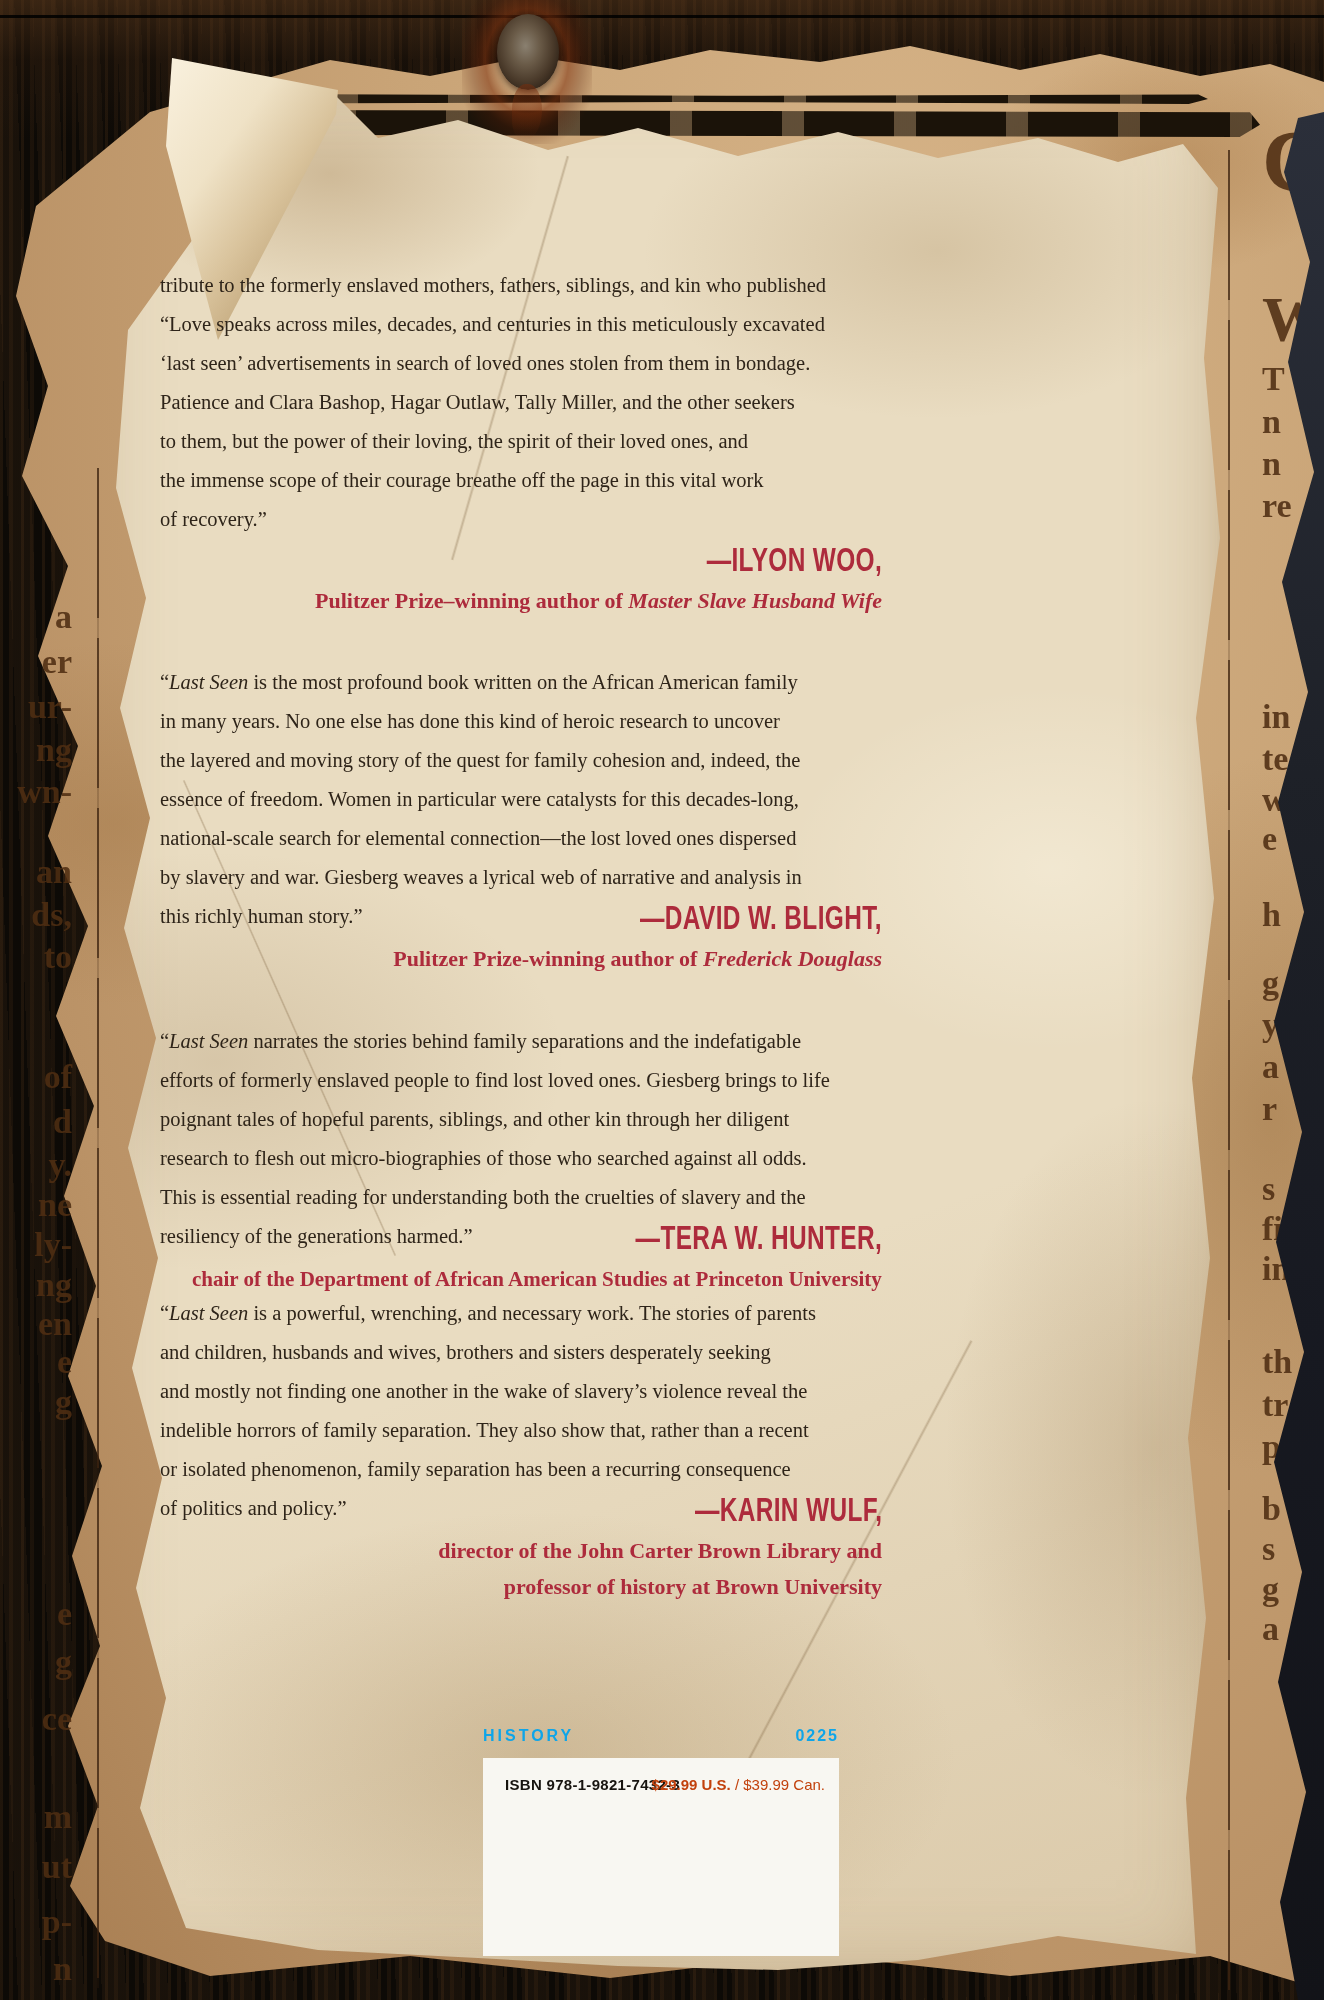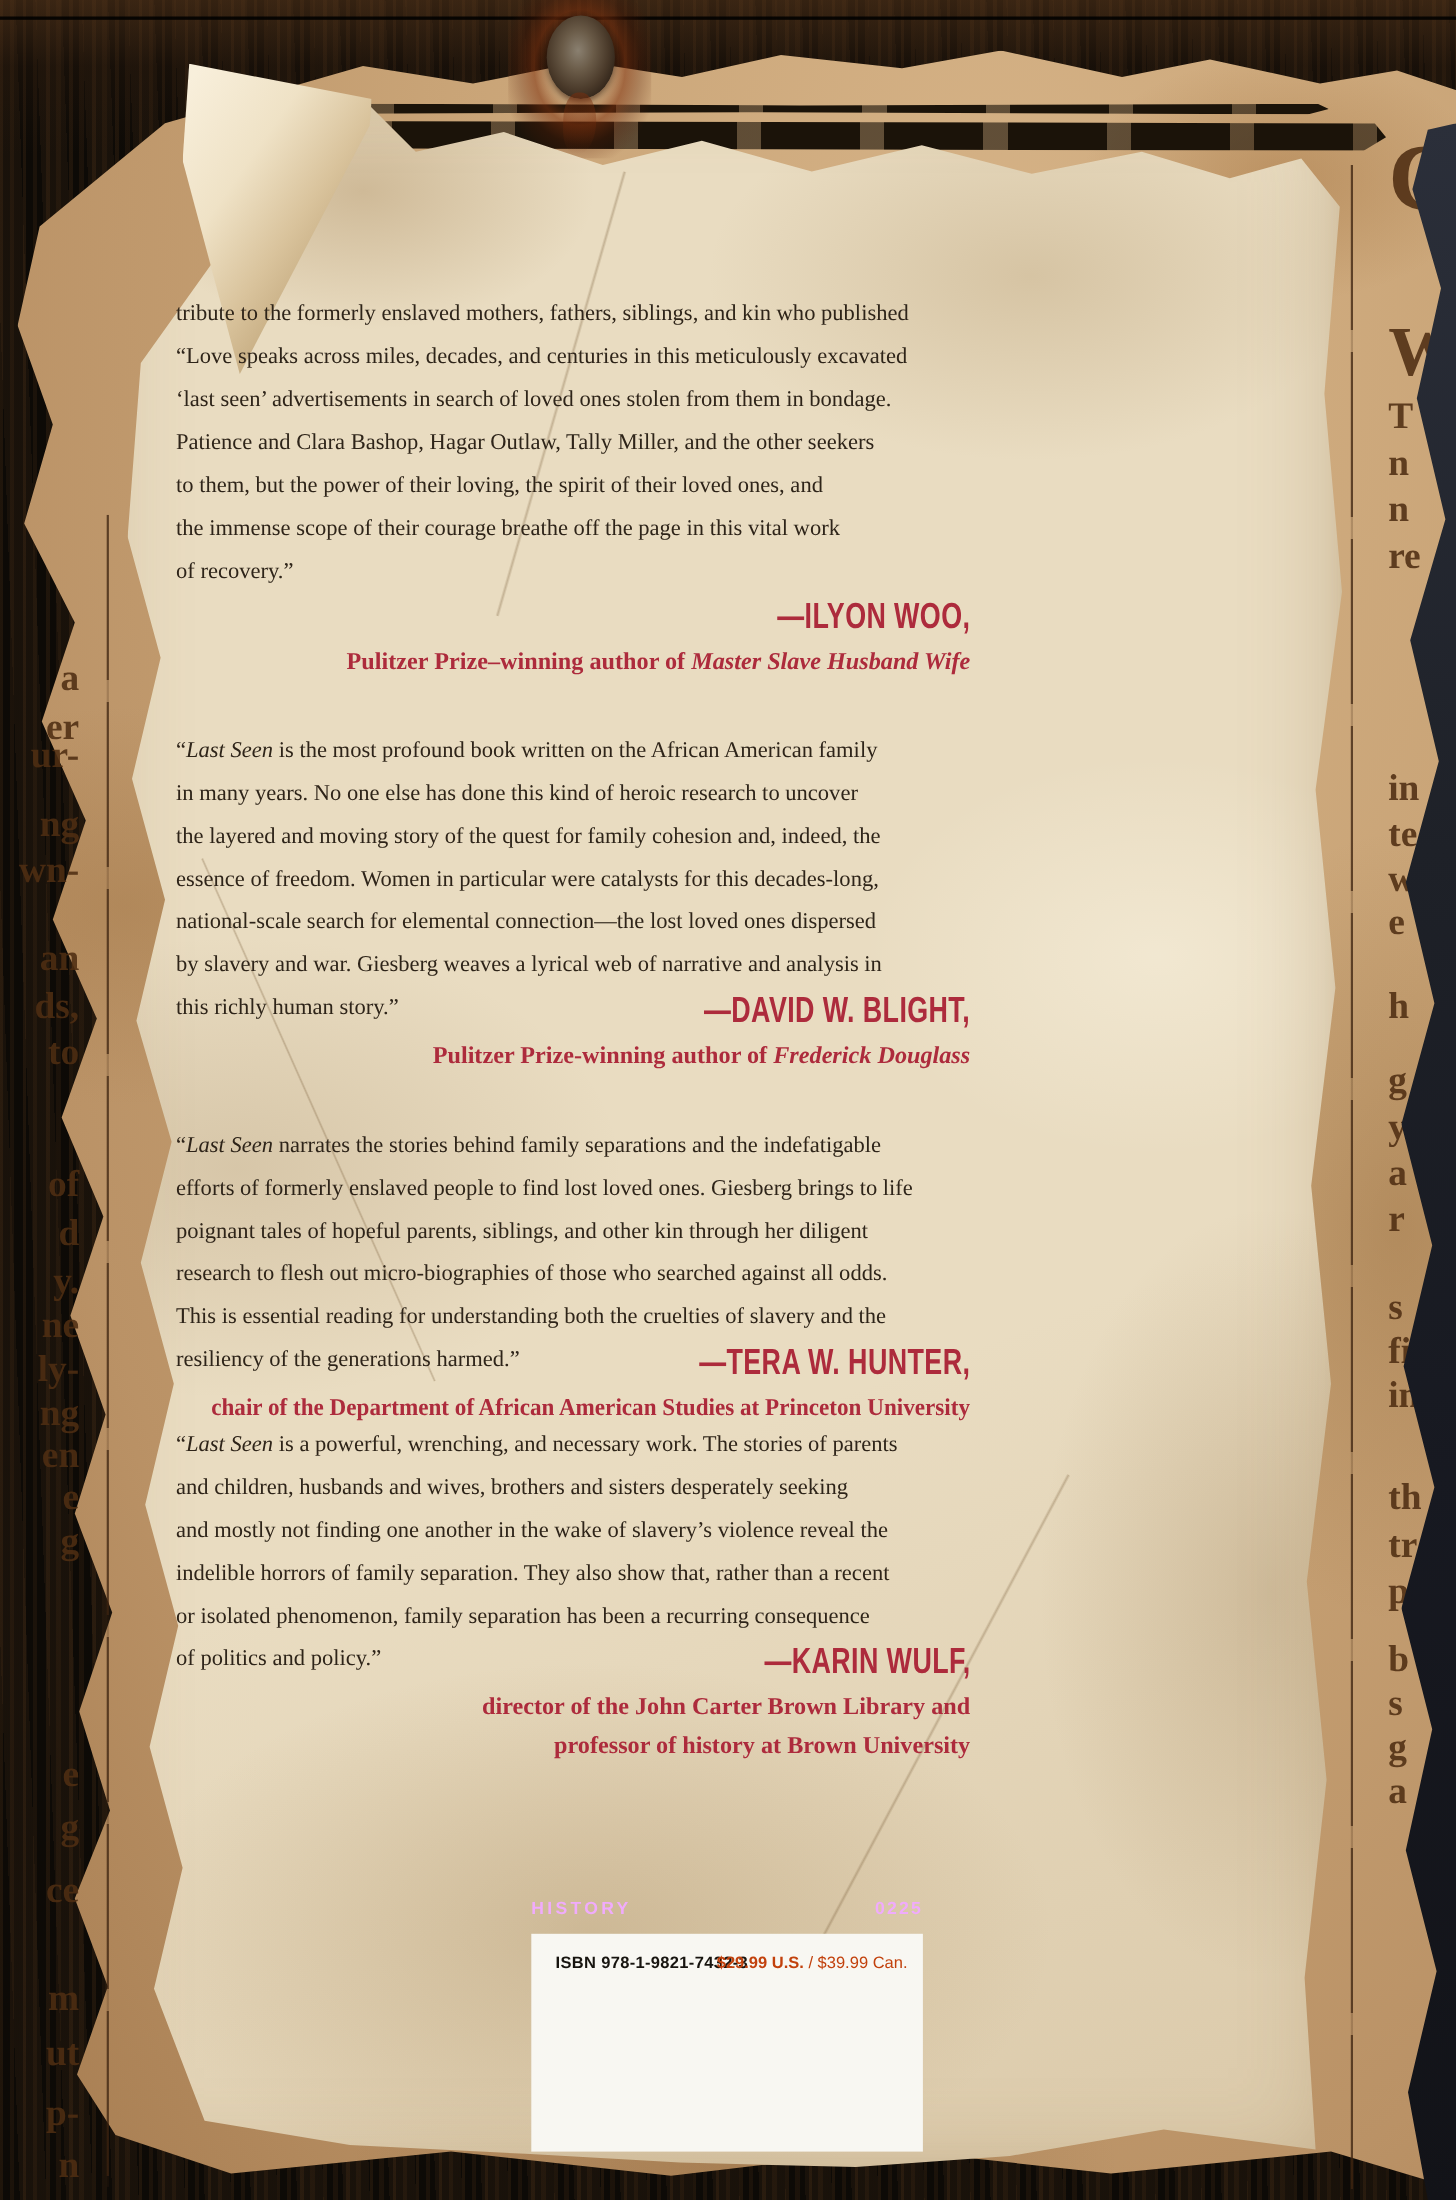--- a/index.html
+++ b/index.html
@@ -99,21 +99,21 @@
          color:var(--ink,#2e2419);transform-origin:left center;}
   .attribution{position:absolute;right:0;height:39px;line-height:42px;white-space:nowrap;
          font-family:"Liberation Sans",sans-serif;font-weight:800;font-size:33px;
          letter-spacing:0.5px;color:var(--accent,#ad2b3c);
          transform:scaleX(0.74);transform-origin:right center;}
   .credit{position:absolute;right:0;white-space:nowrap;font-weight:700;font-size:22px;
          line-height:34px;color:var(--accent,#ad2b3c);transform-origin:right center;}
 
   
   .footer{position:absolute;left:483px;top:1727px;width:356px;height:26px;
-          font-family:"Liberation Sans",sans-serif;font-weight:700;color:#f0abfc;}
+          font-family:"Liberation Sans",sans-serif;font-weight:700;color:#0ea5e9;}
   .category{position:absolute;left:0;font-size:16px;letter-spacing:3px;}
   .code{position:absolute;right:0;font-size:16px;letter-spacing:2px;}
   .white-box{position:absolute;left:483px;top:1758px;width:356px;height:198px;
           background:var(--box,#f8f7f2);}
   .isbn{position:absolute;left:22px;top:18px;font-family:"Liberation Sans",sans-serif;
         font-weight:700;font-size:15px;letter-spacing:0.3px;color:#17140f;}
   .price{position:absolute;right:14px;top:18px;font-family:"Liberation Sans",sans-serif;
         font-size:15px;color:#c2410c;}
   .price b{font-weight:700;} .price span{font-weight:400;}
 
@@ -135,21 +135,21 @@
   <div class="tan-page">
     <div class="tan-stains"></div>
   </div>
 
   <div class="rule rule-left"></div>
   <div class="rule rule-right"></div>
 
   <div class="frag-layer">
       <span class="frag frag-left" style="top: 600px;">a</span>
       <span class="frag frag-left" style="top: 645px;">er</span>
-      <span class="frag frag-left" style="top: 670px;">ur-</span>
+      <span class="frag frag-left" style="top: 690px;">ur-</span>
       <span class="frag frag-left" style="top: 733px;">ng</span>
       <span class="frag frag-left" style="top: 775px;">wn-</span>
       <span class="frag frag-left" style="top: 855px;">an</span>
       <span class="frag frag-left" style="top: 898px;">ds,</span>
       <span class="frag frag-left" style="top: 940px;">to</span>
       <span class="frag frag-left" style="top: 1060px;">of</span>
       <span class="frag frag-left" style="top: 1105px;">d</span>
       <span class="frag frag-left" style="top: 1148px;">y.</span>
       <span class="frag frag-left" style="top: 1188px;">ne</span>
       <span class="frag frag-left" style="top: 1228px;">ly-</span>

